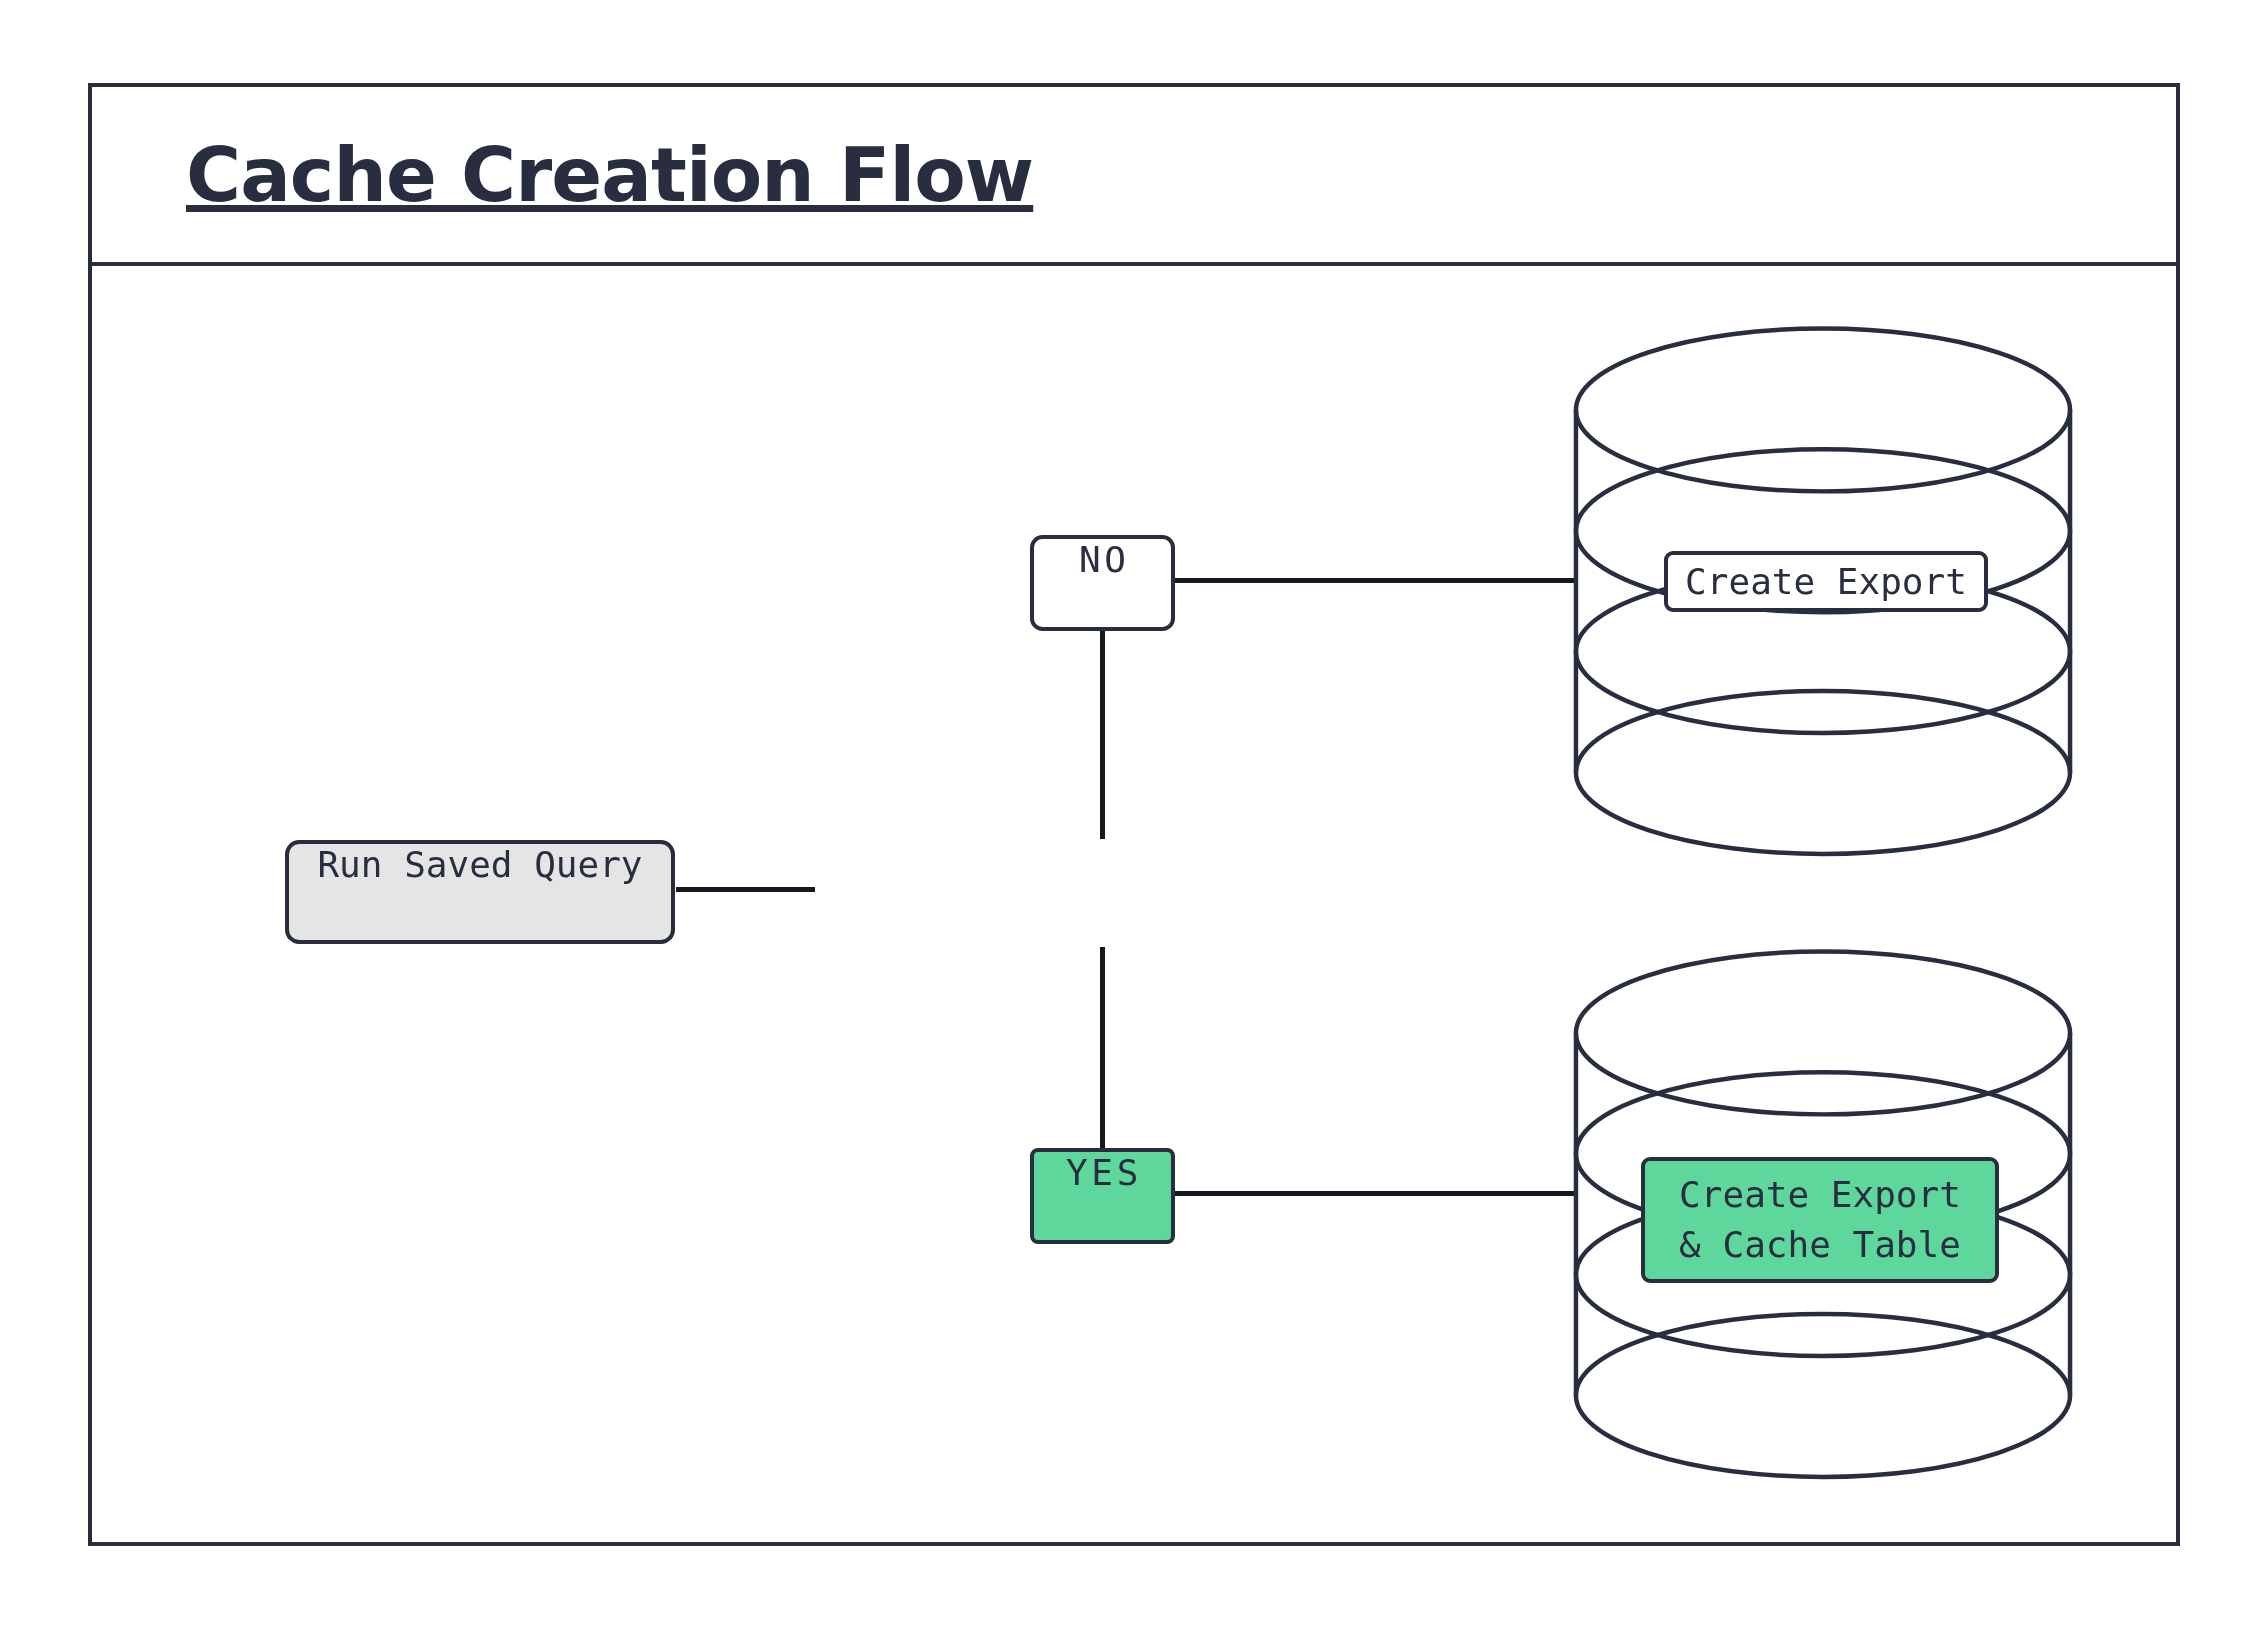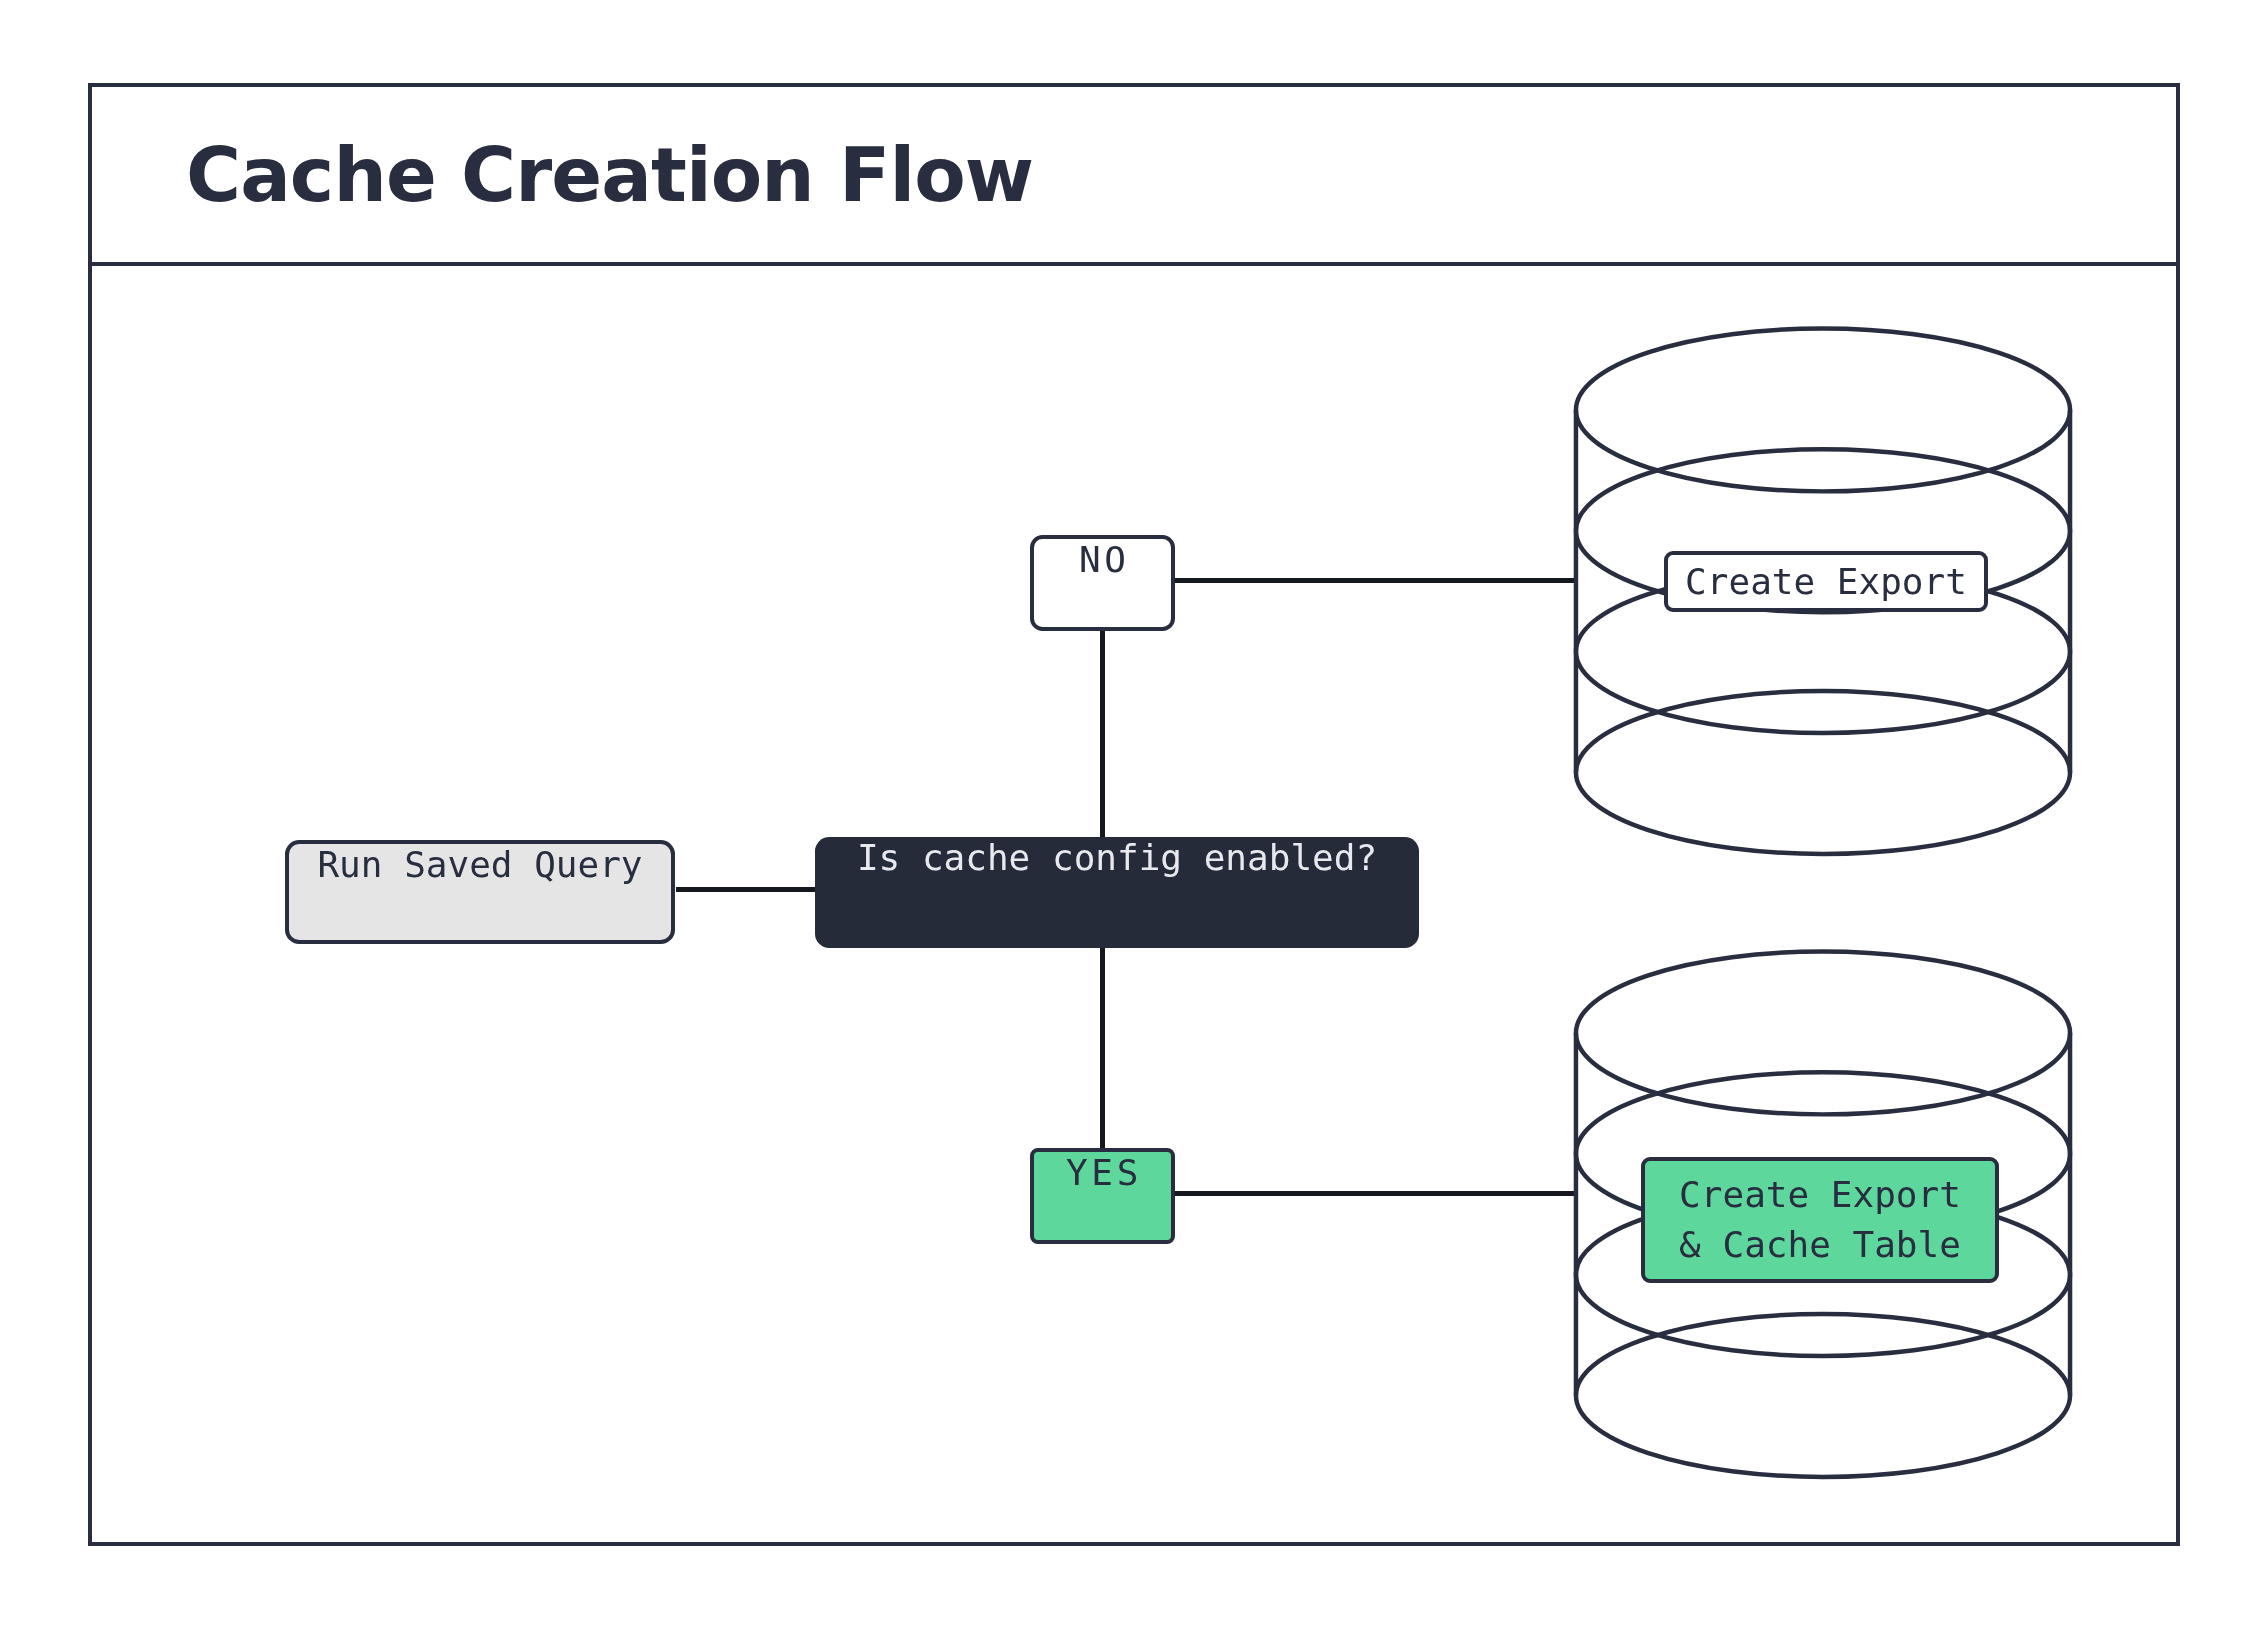--- a/index.html
+++ b/index.html
@@ -39,20 +39,21 @@
     align-items: center;
   }
   .title {
     margin: 0;
     padding-left: 94px;
     font-size: 75px;
     font-weight: 700;
     color: #282e3f;
     letter-spacing: -0.9px;
     font-family: "DejaVu Sans", "Liberation Sans", sans-serif;
+    text-decoration: underline;
   }
   .node {
     position: absolute;
     box-sizing: border-box;
     display: flex;
     align-items: flex-start;
     justify-content: center;
     font-family: "DejaVu Sans Mono", monospace;
     font-size: 36px;
     color: #282e3f;
@@ -185,23 +186,20 @@
           <ellipse cx="280" cy="366" rx="276" ry="91"></ellipse>
           <ellipse cx="280" cy="501" rx="276" ry="91"></ellipse>
         </g>
       </svg>
     </div>
 
     <div class="node node--start">
       <span>Run Saved Query</span>
     </div>
 
-    <div class="node node--decision">
-      <span>Is cache config enabled?</span>
-    </div>
 
     <div class="node node--no">
       <span>NO</span>
     </div>
 
     <div class="node node--yes">
       <span>YES</span>
     </div>
 
     <div class="db-label db-label--export">

